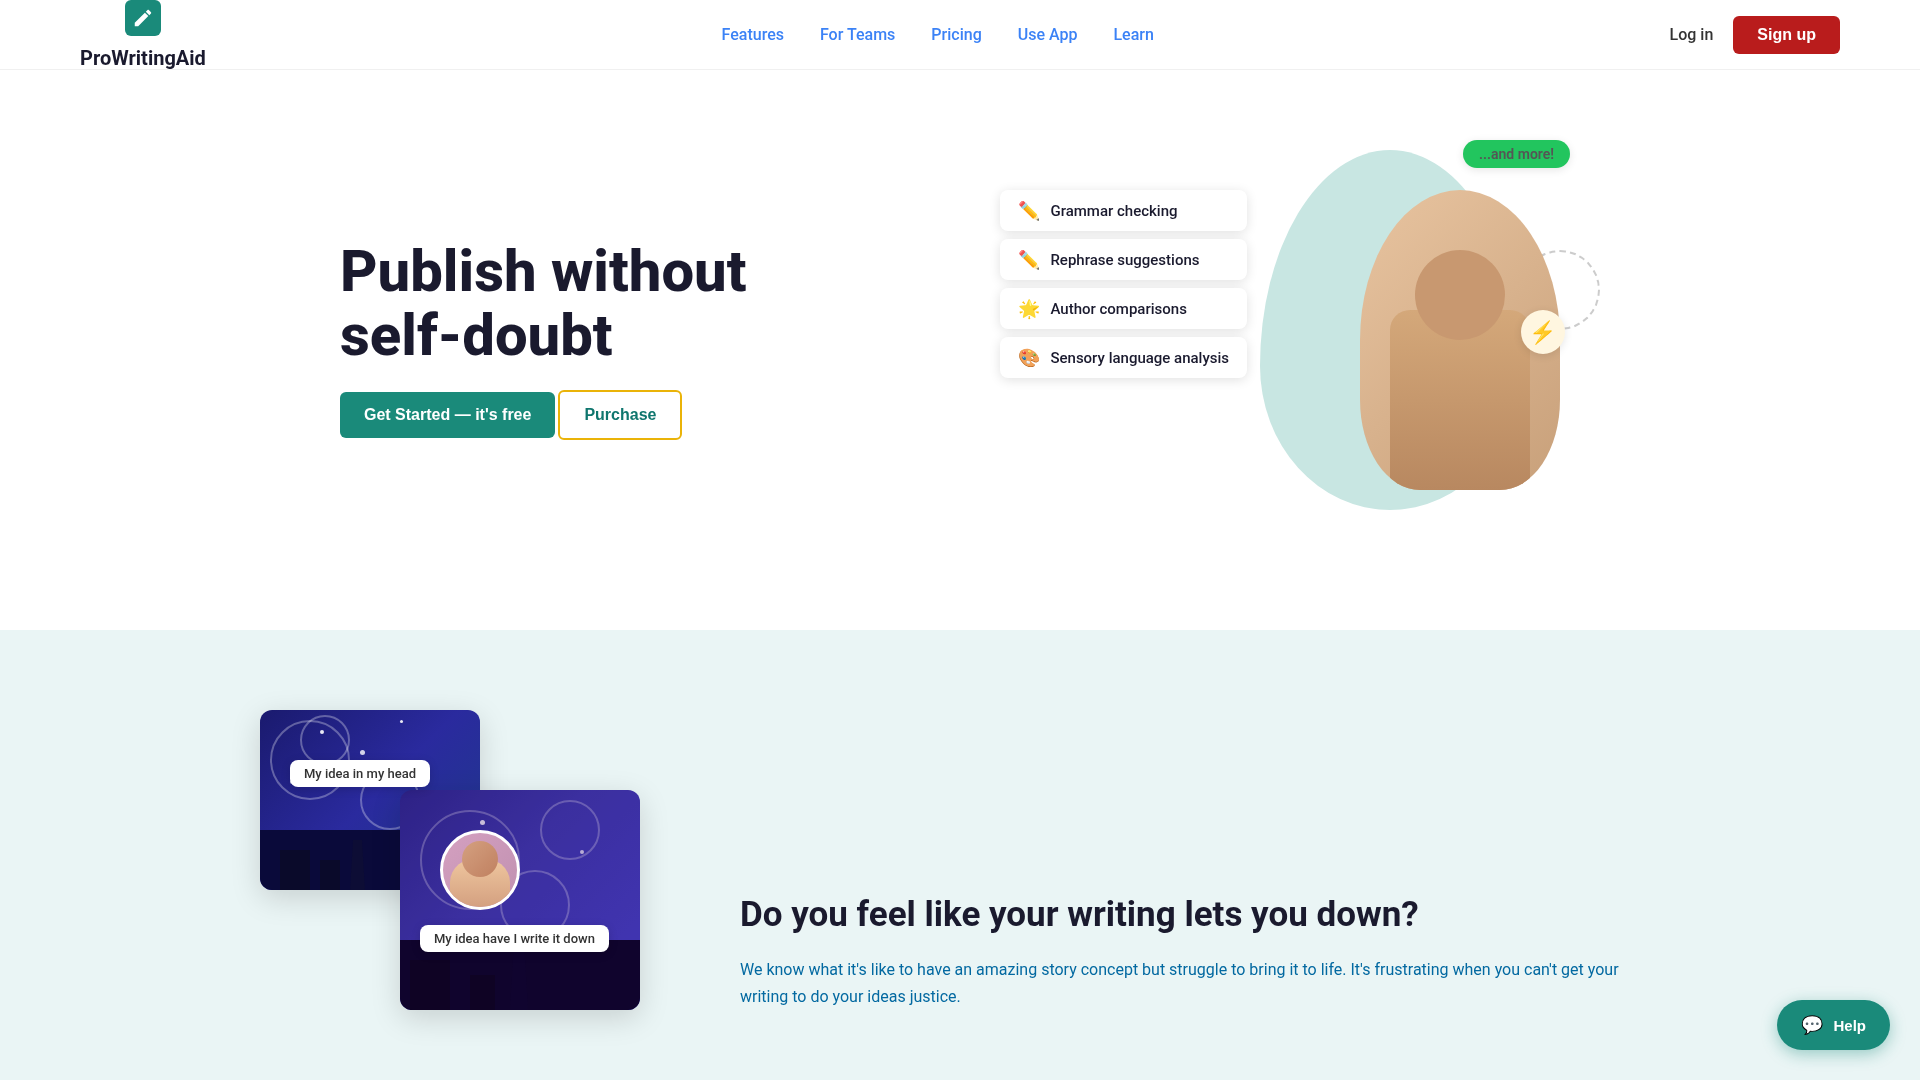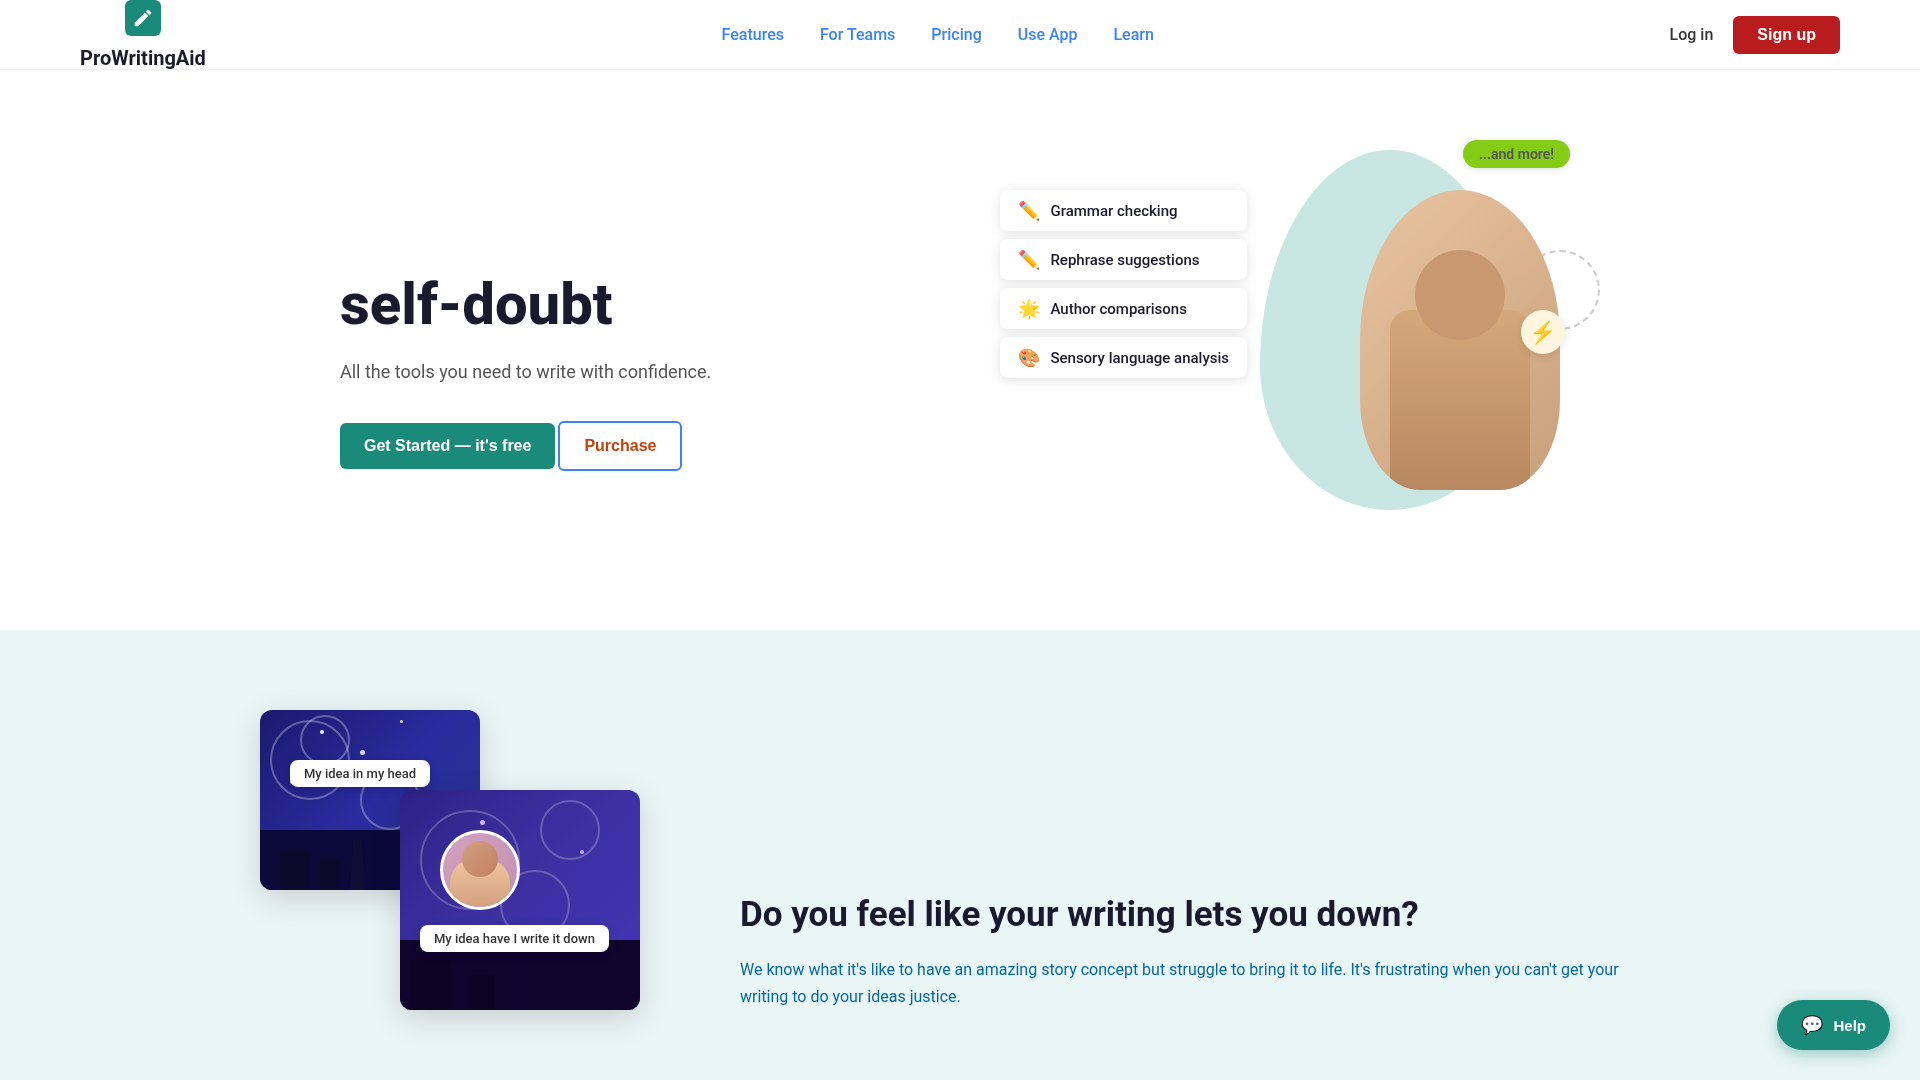--- a/index.html
+++ b/index.html
@@ -36,21 +36,21 @@
     .hero-left { flex: 0 0 500px; }
     .hero-title { font-size: 58px; font-weight: 800; line-height: 1.1; color: #1a1a2e; margin-bottom: 22px; }
     .hero-subtitle { font-size: 18px; color: #555; margin-bottom: 36px; line-height: 1.5; }
     .hero-buttons { display: flex; gap: 3px; align-items: center; }
     .btn-get-started {
       background: #1a8a7a; color: #fff; border: none; border-radius: 6px;
       padding: 14px 24px; font-size: 16px; font-weight: 600; cursor: pointer;
       white-space: nowrap;
     }
     .btn-purchase {
-      background: #fff; color: #c2410c; border: 2px solid #3b82f6; border-radius: 6px;
+      background: #fff; color: #0f766e; border: 2px solid #eab308; border-radius: 6px;
       padding: 14px 24px; font-size: 16px; font-weight: 600; cursor: pointer;
     }
 
     
     .hero-right {
       flex: 0 0 580px; position: relative; height: 420px;
     }
     
     .person-bg {
       position: absolute; right: 60px; top: 20px;
@@ -74,21 +74,21 @@
     .feature-pill {
       background: #fff; border-radius: 8px; padding: 10px 18px;
       display: flex; align-items: center; gap: 10px;
       box-shadow: 0 2px 12px rgba(0,0,0,0.12);
       font-size: 15px; font-weight: 500; color: #1a1a2e;
       white-space: nowrap;
     }
     .pill-emoji { font-size: 18px; }
     .and-more {
       position: absolute; right: 10px; top: 10px;
-      background: #84cc16; border-radius: 20px; padding: 6px 16px;
+      background: #22c55e; border-radius: 20px; padding: 6px 16px;
       font-size: 14px; font-weight: 600; color: #555;
       box-shadow: 0 2px 8px rgba(0,0,0,0.1);
       z-index: 10;
     }
     
     .lightning-badge {
       position: absolute; right: 15px; top: 180px; z-index: 10;
       background: #fff6e0; border-radius: 50%; width: 44px; height: 44px;
       display: flex; align-items: center; justify-content: center;
       font-size: 22px; box-shadow: 0 2px 8px rgba(0,0,0,0.1);
@@ -204,24 +204,23 @@
     <a href="#" class="btn-login">Log in</a>
     <button class="btn-signup">Sign up</button>
   </div>
 </nav>
 
 <section>
   <div class="hero">
 
     <div class="hero-left">
       <h1 class="hero-title">
-        <br>
+        <span>Publish without</span><br>
         <span>self-doubt</span>
       </h1>
-      <p class="hero-subtitle">All the tools you need to write with confidence.</p>
       <div class="hero-buttons">
         <button class="btn-get-started">Get Started — it's free</button>
         <button class="btn-purchase">Purchase</button>
       </div>
     </div>
 
     <div class="hero-right">
       <div class="bg-blob"></div>
       <div class="deco-circle"></div>
 

